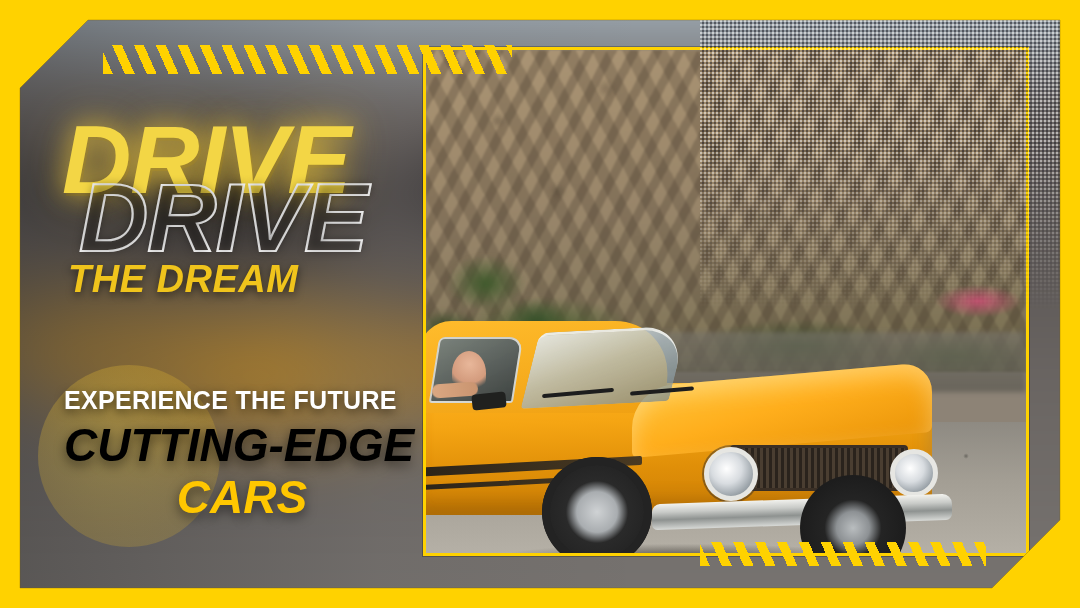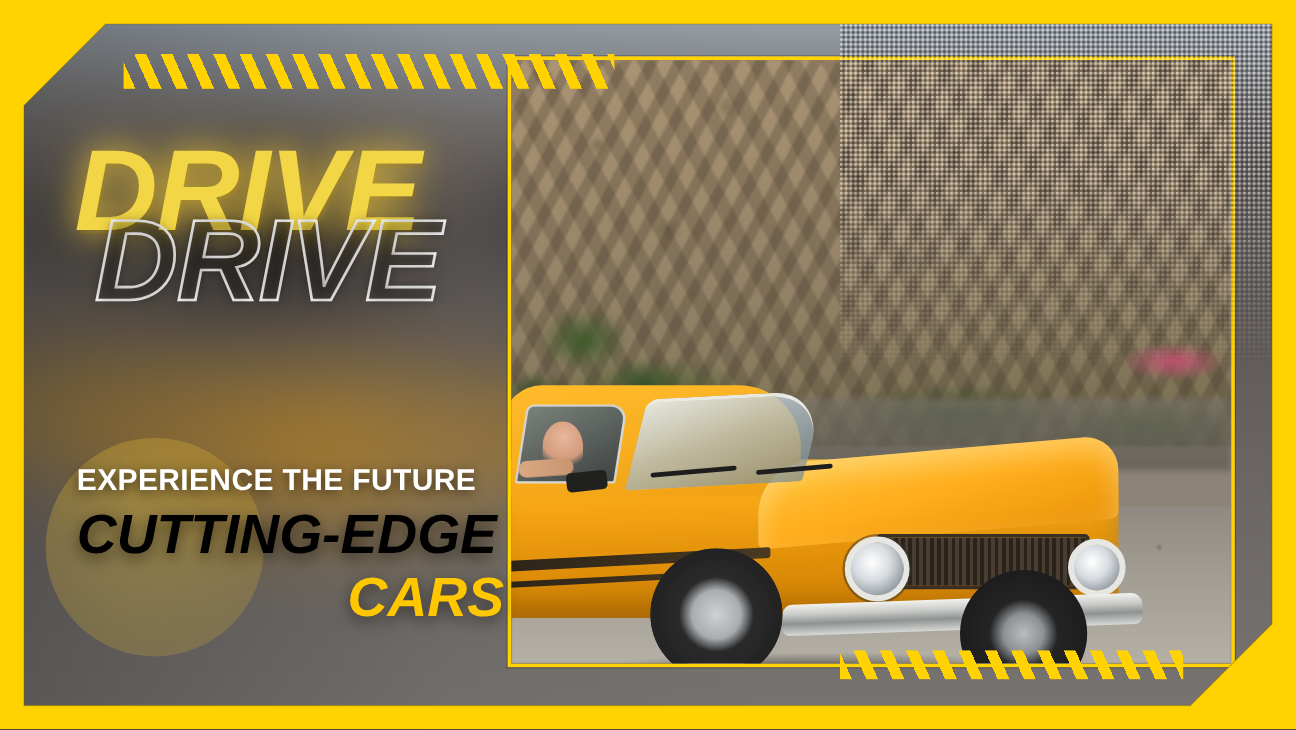--- a/index.html
+++ b/index.html
@@ -278,21 +278,21 @@
   }
   .headline{
     position:absolute;left:64px;top:36px;width:356px;
     font-size:46px;font-weight:bold;font-style:italic;letter-spacing:0px;
     color:#000000;line-height:1.0;white-space:nowrap;
     text-shadow:0 4px 12px rgba(0,0,0,.55);
   }
   .headline2{
     position:absolute;left:64px;top:88px;width:356px;
     font-size:46px;font-weight:bold;font-style:italic;
-    color:#FFC700;line-height:1.0;text-align:right;white-space:nowrap;
+    color:#FFC700;line-height:1.0;text-align:center;white-space:nowrap;
     text-shadow:0 4px 12px rgba(0,0,0,.55);
   }
 </style>
 </head>
 <body>
 
 <div id="stage">
 
   <div class="bg-wrap">
     <div class="bg-blur"></div>
@@ -337,20 +337,21 @@
   <div class="stripes" id="stripes-top"></div>
   <div class="stripes" id="stripes-bottom"></div>
 
   <div class="circle-accent"></div>
 
   <div class="text-col">
     <div class="title-stack">
       <div class="drive-solid">DRIVE</div>
       <div class="drive-outline">DRIVE</div>
     </div>
+    <div class="subtitle">THE DREAM</div>
 
     <div class="lower-block">
       <div class="kicker">EXPERIENCE THE FUTURE</div>
       <div class="headline">CUTTING-EDGE</div>
       <div class="headline2">CARS</div>
     </div>
   </div>
 
   <div class="outer-frame">
     <svg width="1080" height="608" viewBox="0 0 1080 608">

